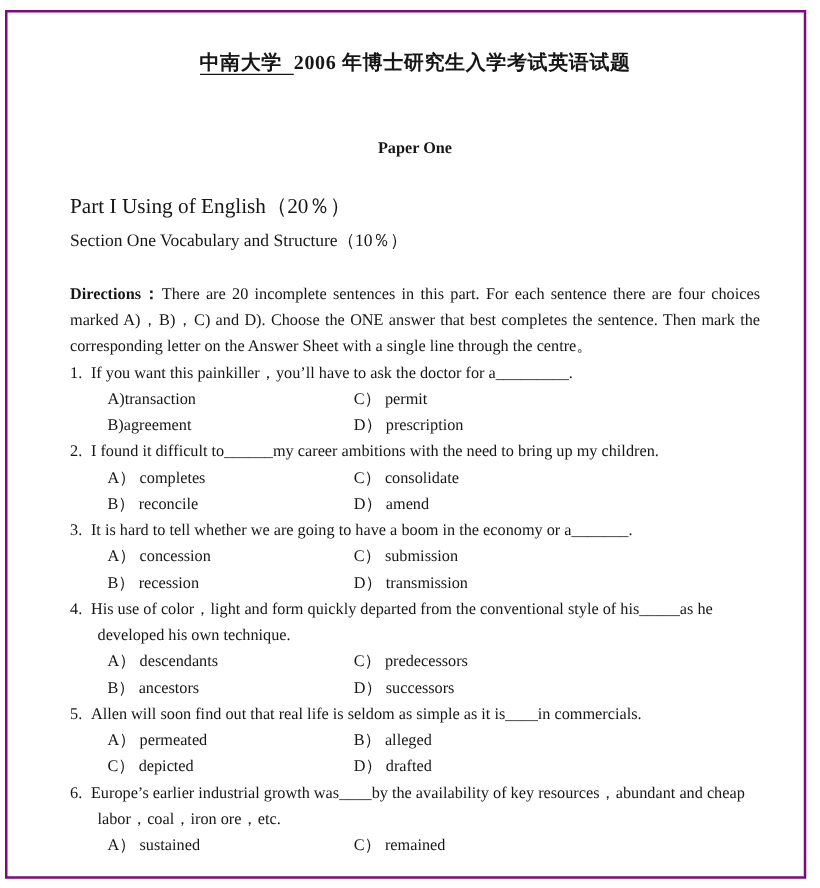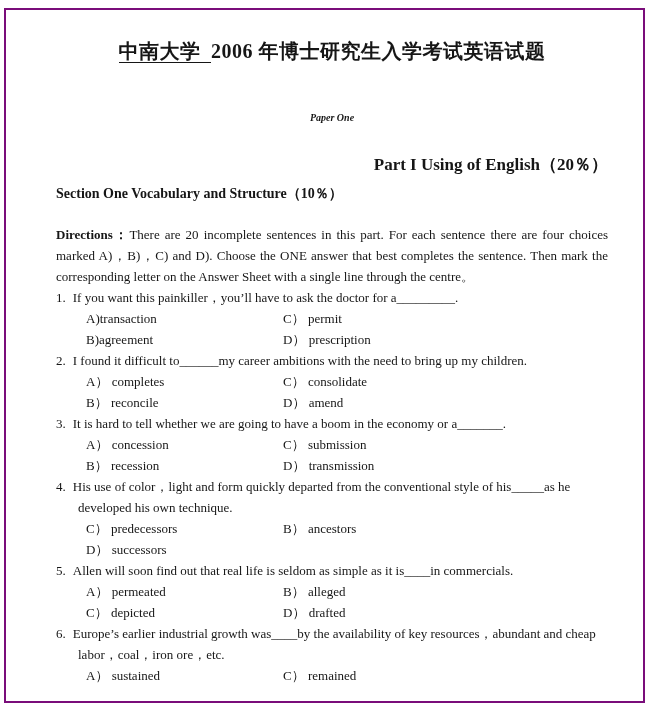--- a/index.html
+++ b/index.html
@@ -21,48 +21,46 @@
   .content {
     position:absolute;
     left:56px; top:0;
     width:552px;
     font-size:13px;
     line-height:21px;
   }
   .doc-title {
     margin-top:40px;
     text-align:center;
-    font-size:20px;
+    font-size:16px;
     font-weight:bold;
     line-height:22px;
     letter-spacing:0.5px;
   }
   .doc-title .underlined {
     border-bottom:1.5px solid #161616;
     padding-right:5px;
   }
   .paper-heading {
     margin-top:46px;
     text-align:center;
-    font-size:10px;
+    font-size:13px;
     font-weight:bold;
     line-height:20px;
-    font-style:italic;
   }
   .part-heading {
     margin-top:26px;
     font-size:17px;
-    font-weight:bold;
+    font-weight:normal;
     line-height:22px;
-    text-align:right;
   }
   .section-heading {
     margin-top:8px;
     font-size:14px;
-    font-weight:bold;
+    font-weight:normal;
     line-height:19px;
   }
   .directions {
     margin-top:21px;
     text-align:justify;
   }
   .directions .dir-label { font-weight:bold; }
   .question { margin:0; }
   .q-text {
     padding-left:22px;
@@ -133,20 +131,21 @@
         <div class="opt">B） recession</div>
         <div class="opt">D） transmission</div>
       </div>
     </div>
 
     <div class="question">
       <div class="q-text">
         <span class="q-num">4.</span><span>His use of color，light and form quickly departed from the conventional style of his_____as he developed his own technique.</span>
       </div>
       <div class="opts">
+        <div class="opt">A） descendants</div>
         <div class="opt">C） predecessors</div>
         <div class="opt">B） ancestors</div>
         <div class="opt">D） successors</div>
       </div>
     </div>
 
     <div class="question">
       <div class="q-text">
         <span class="q-num">5.</span><span>Allen will soon find out that real life is seldom as simple as it is____in commercials.</span>
       </div>

